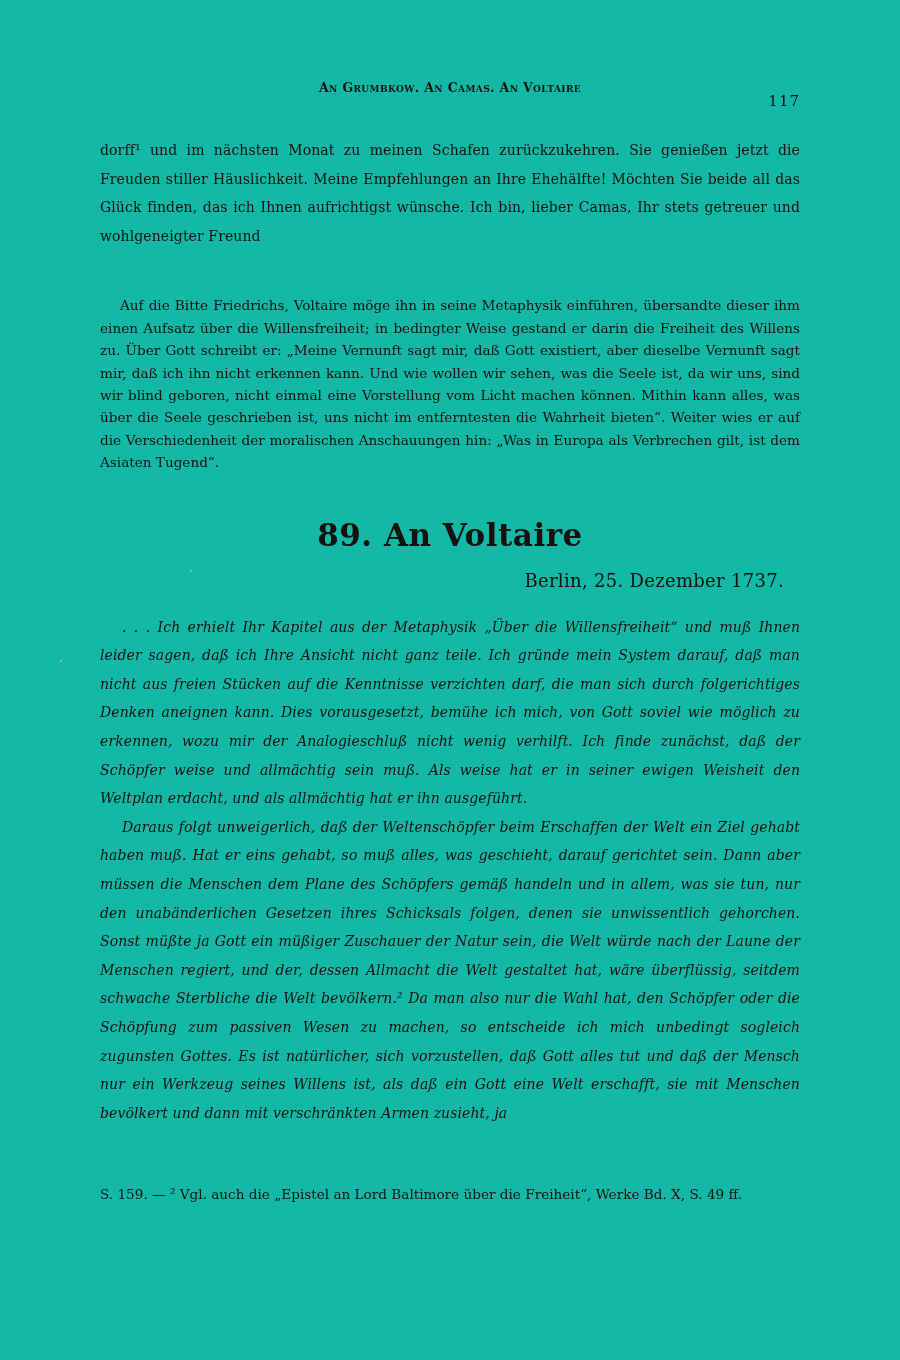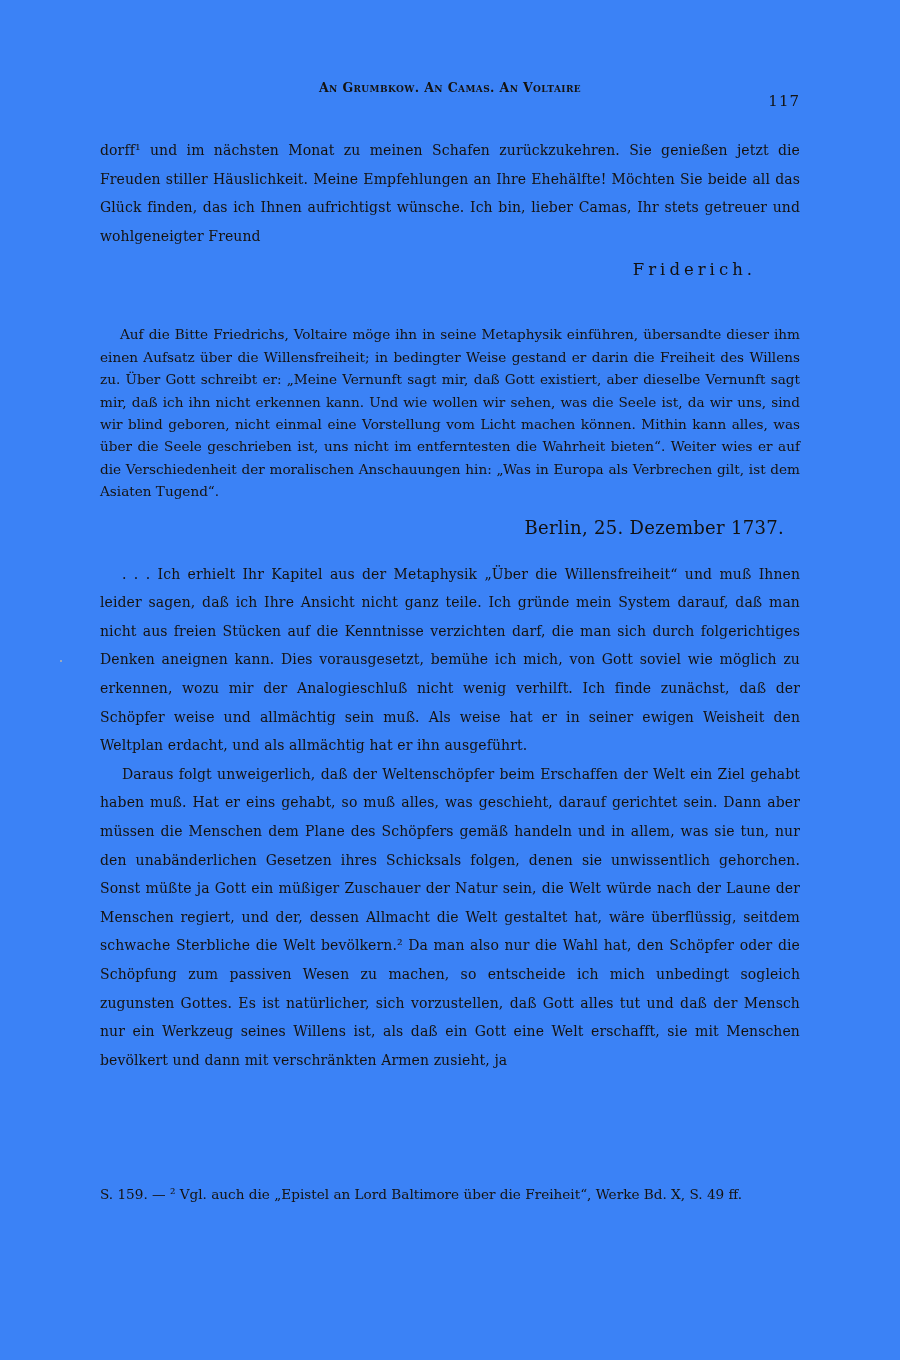--- a/index.html
+++ b/index.html
@@ -13,21 +13,21 @@
     position: relative;
     overflow: hidden;
     font-family: "DejaVu Serif", serif;
     color: #12100e;
   }
   .page {
     position: absolute;
     left: 0; top: 0;
     width: 900px;
     height: 1360px;
-    background: #3b82f6;
+    background: #14b8a6;
   }
   .page-inner {
     position: absolute;
     left: 100px;
     top: 80px;
     width: 700px;
   }
   
   .runhead {
     display: flex;
@@ -61,20 +61,21 @@
     margin: 0;
     font-size: 14px;
     line-height: 28.6px;
     text-align: justify;
     text-justify: inter-word;
     color: #15120f;
     letter-spacing: 0.1px;
   }
   .body-block p.indent {
     text-indent: 22px;
+    font-style: italic;
   }
   .signature {
     margin-top: 10px;
     text-align: right;
     padding-right: 44px;
     font-size: 16.5px;
     letter-spacing: 4px;
   }
   
   .note {
@@ -139,27 +140,27 @@
 
   <div class="page-inner">
 
     <div class="runhead">
       <div class="runhead-title">An Grumbkow. An Camas. An Voltaire</div>
       <div class="runhead-folio">117</div>
     </div>
 
     <div class="body-block">
       <p>dorff¹ und im nächsten Monat zu meinen Schafen zurückzukehren.  Sie genießen jetzt die Freuden stiller Häuslichkeit.  Meine Empfehlungen an Ihre Ehehälfte! Möchten Sie beide all das Glück finden, das ich Ihnen aufrichtigst wünsche.  Ich bin, lieber Camas, Ihr stets getreuer und wohlgeneigter Freund</p>
-      <div class="signature">Friderich.</div>
     </div>
 
     <div class="note">
       <p class="indent">Auf die Bitte Friedrichs, Voltaire möge ihn in seine Metaphysik einführen, übersandte dieser ihm einen Aufsatz über die Willensfreiheit; in bedingter Weise gestand er darin die Freiheit des Willens zu. Über Gott schreibt er: „Meine Vernunft sagt mir, daß Gott existiert, aber dieselbe Vernunft sagt mir, daß ich ihn nicht erkennen kann. Und wie wollen wir sehen, was die Seele ist, da wir uns, sind wir blind geboren, nicht einmal eine Vorstellung vom Licht machen können. Mithin kann alles, was über die Seele geschrieben ist, uns nicht im entferntesten die Wahrheit bieten“. Weiter wies er auf die Verschie­denheit der moralischen Anschauungen hin: „Was in Europa als Verbrechen gilt, ist dem Asiaten Tugend“.</p>
     </div>
 
+    <h2 class="sec-head">89. An Voltaire</h2>
     <div class="dateline">Berlin, 25. Dezember 1737.</div>
 
     <div class="body-block">
       <p class="indent">. . . Ich erhielt Ihr Kapitel aus der Metaphysik „Über die Willensfreiheit“ und muß Ihnen leider sagen, daß ich Ihre Ansicht nicht ganz teile.  Ich gründe mein System darauf, daß man nicht aus freien Stücken auf die Kenntnisse verzichten darf, die man sich durch folgerichtiges Denken aneignen kann.  Dies vorausgesetzt, be­mühe ich mich, von Gott soviel wie möglich zu erkennen, wozu mir der Analogie­schluß nicht wenig verhilft.  Ich finde zunächst, daß der Schöpfer weise und allmächtig sein muß.  Als weise hat er in seiner ewigen Weisheit den Weltplan erdacht, und als allmächtig hat er ihn ausgeführt.</p>
       <p class="indent">Daraus folgt unweigerlich, daß der Weltenschöpfer beim Erschaffen der Welt ein Ziel gehabt haben muß.  Hat er eins gehabt, so muß alles, was geschieht, darauf gerichtet sein.  Dann aber müssen die Menschen dem Plane des Schöpfers gemäß handeln und in allem, was sie tun, nur den unabänderlichen Gesetzen ihres Schick­sals folgen, denen sie unwissentlich gehorchen.  Sonst müßte ja Gott ein müßiger Zuschauer der Natur sein, die Welt würde nach der Laune der Menschen regiert, und der, dessen Allmacht die Welt gestaltet hat, wäre überflüssig, seitdem schwache Sterbliche die Welt bevölkern.²  Da man also nur die Wahl hat, den Schöpfer oder die Schöpfung zum passiven Wesen zu machen, so entscheide ich mich unbedingt so­gleich zugunsten Gottes.  Es ist natürlicher, sich vorzustellen, daß Gott alles tut und daß der Mensch nur ein Werkzeug seines Willens ist, als daß ein Gott eine Welt er­schafft, sie mit Menschen bevölkert und dann mit verschränkten Armen zusieht, ja</p>
     </div>
 
   </div>
 
   <div class="footnotes">

